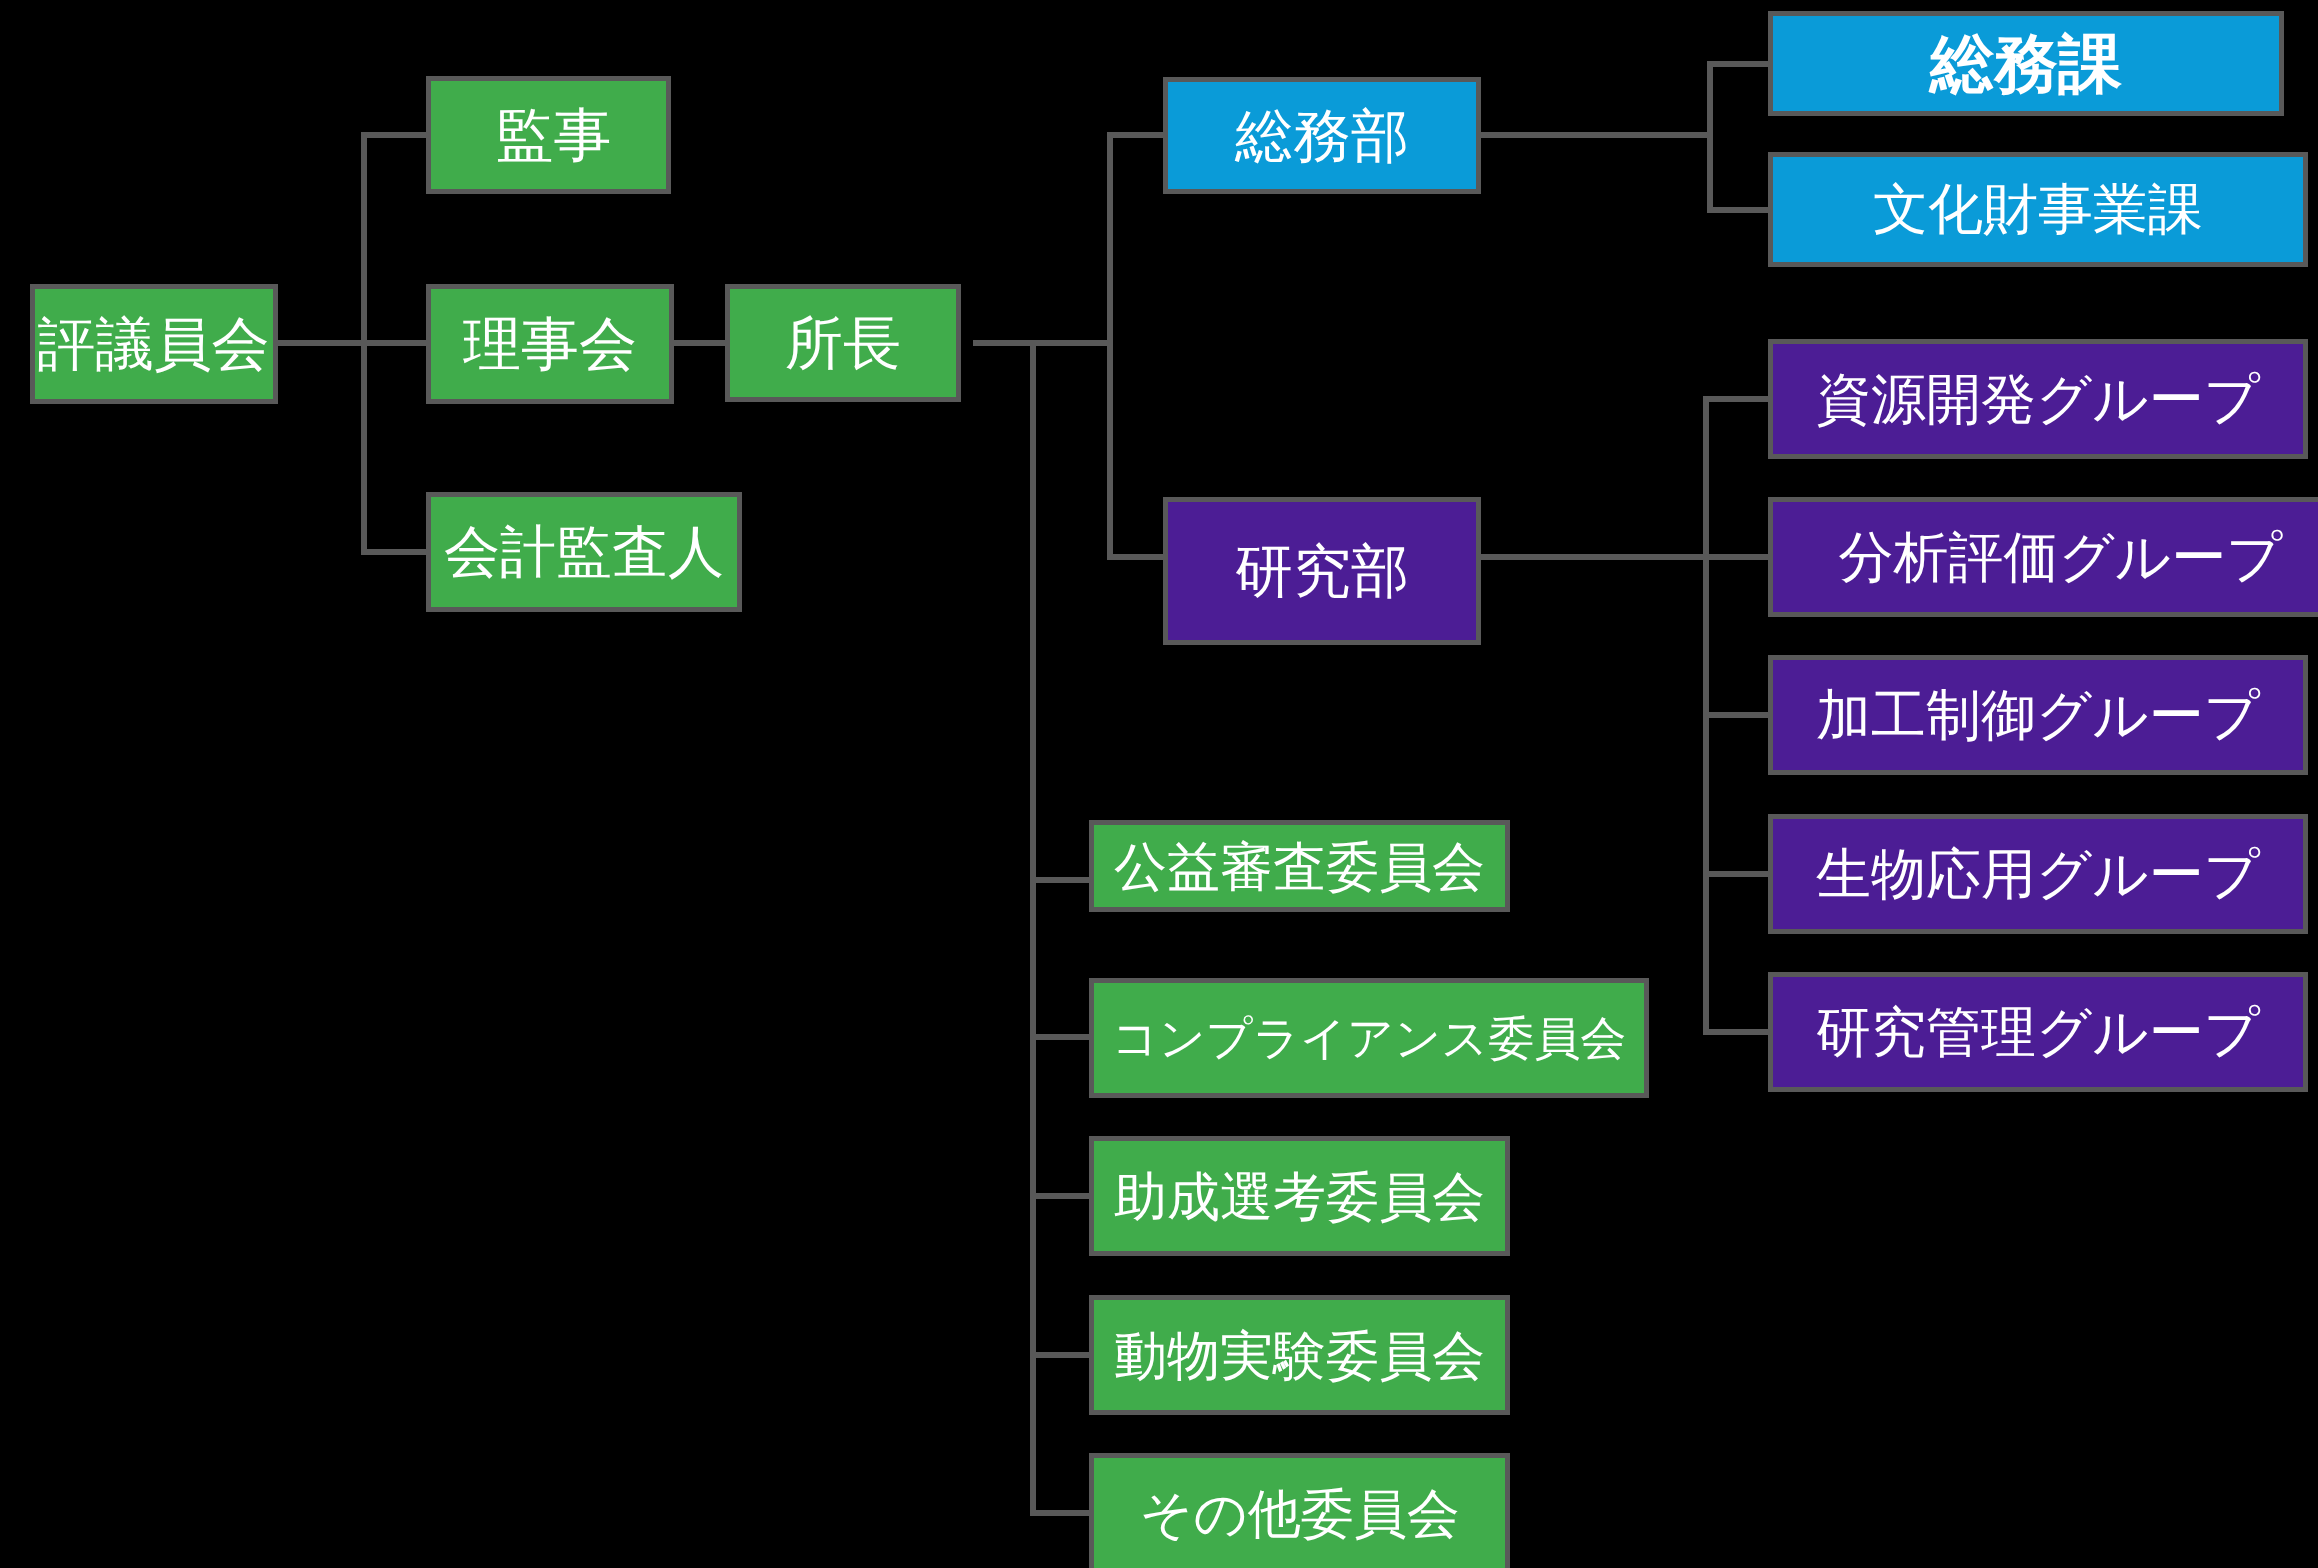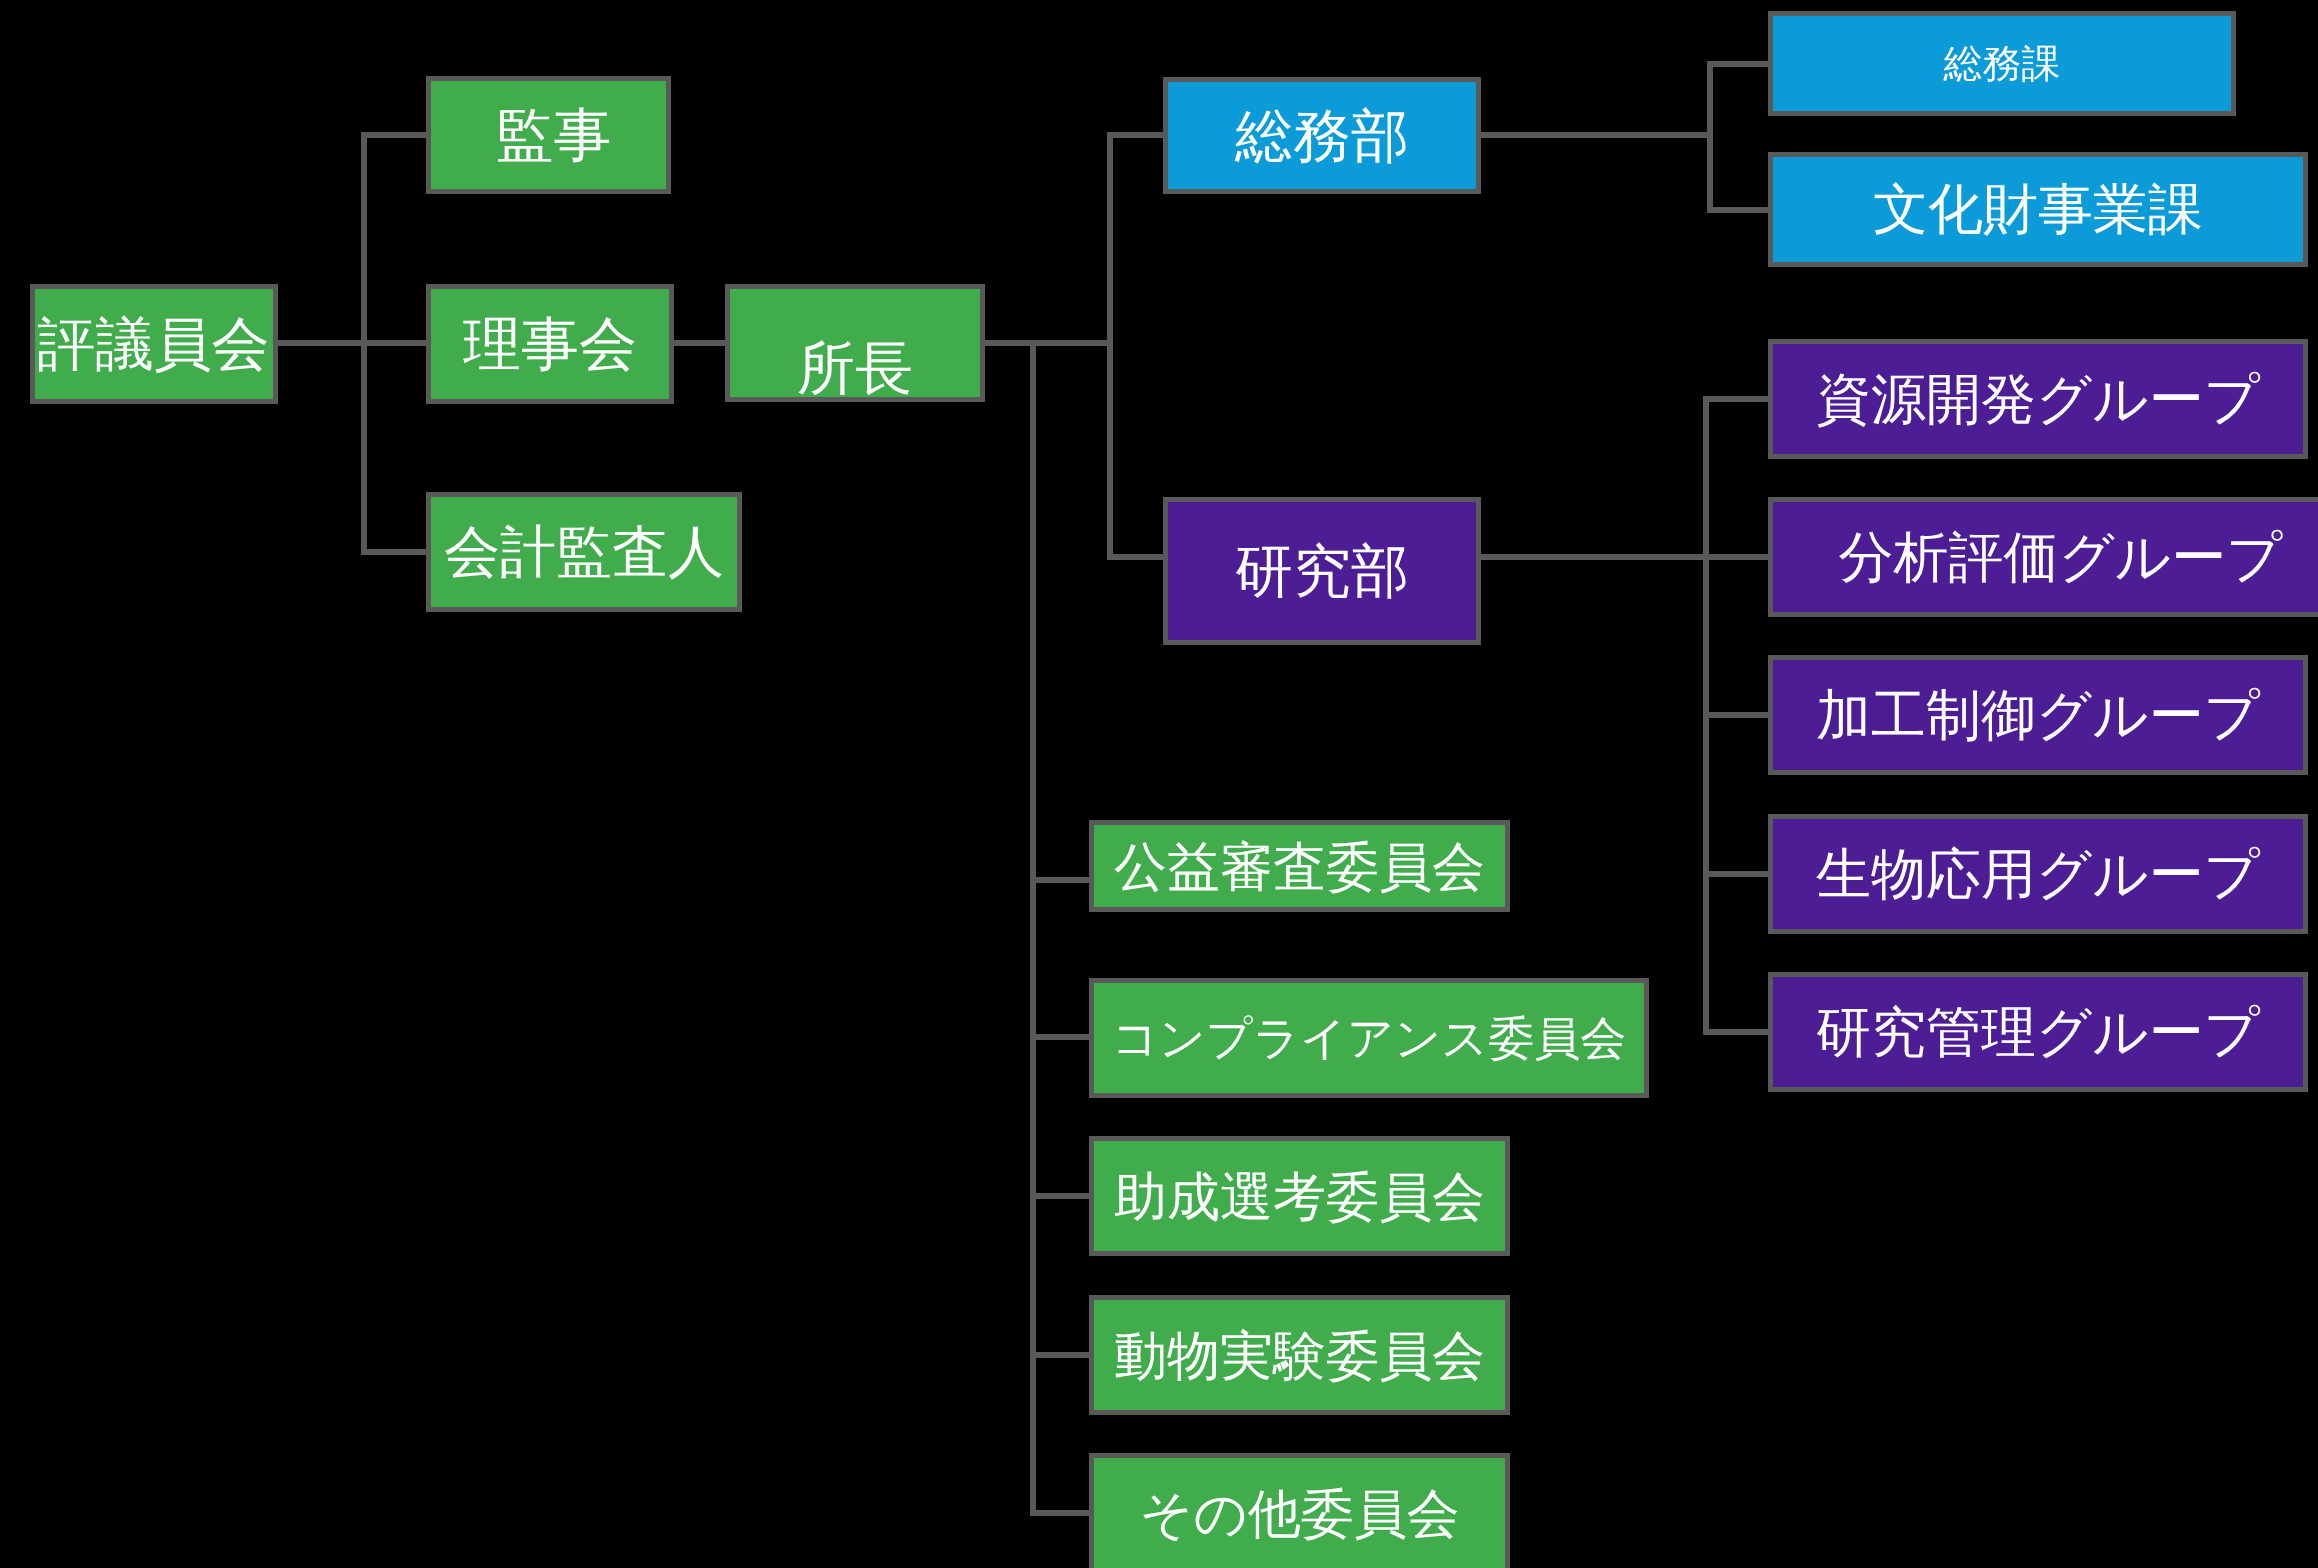--- a/index.html
+++ b/index.html
@@ -77,27 +77,27 @@
   </div>
   <div class="node green" style="left:426px; top:76px; width:245px; height:118px; font-size:58px;padding-left:10px;">
     <span>監事</span>
   </div>
   <div class="node green" style="left:426px; top:284px; width:248px; height:120px; font-size:58px;">
     <span>理事会</span>
   </div>
   <div class="node green" style="left:426px; top:492px; width:316px; height:120px; font-size:56px;">
     <span>会計監査人</span>
   </div>
-  <div class="node green" style="left:725px; top:284px; width:260px; height:118px; font-size:58px;align-items:flex-end;">
+  <div class="node green" style="left:725px; top:284px; width:236px; height:118px; font-size:58px;">
     <span>所長</span>
   </div>
   <div class="node lblue" style="left:1163px; top:77px; width:318px; height:117px; font-size:58px;">
     <span>総務部</span>
   </div>
-  <div class="node lblue" style="left:1768px; top:11.3px; width:468px; height:105px; font-size:39px;">
+  <div class="node lblue" style="left:1768px; top:11.3px; width:516px; height:105px; font-size:64px;font-weight:bold;">
     <span>総務課</span>
   </div>
   <div class="node lblue" style="left:1768px; top:152px; width:540px; height:115px; font-size:55px;">
     <span>文化財事業課</span>
   </div>
   <div class="node dblue" style="left:1163px; top:497px; width:318px; height:148px; font-size:58px;">
     <span>研究部</span>
   </div>
 
   <div class="node dblue" style="left:1768px; top:339px; width:540px; height:120px; font-size:55px;">

